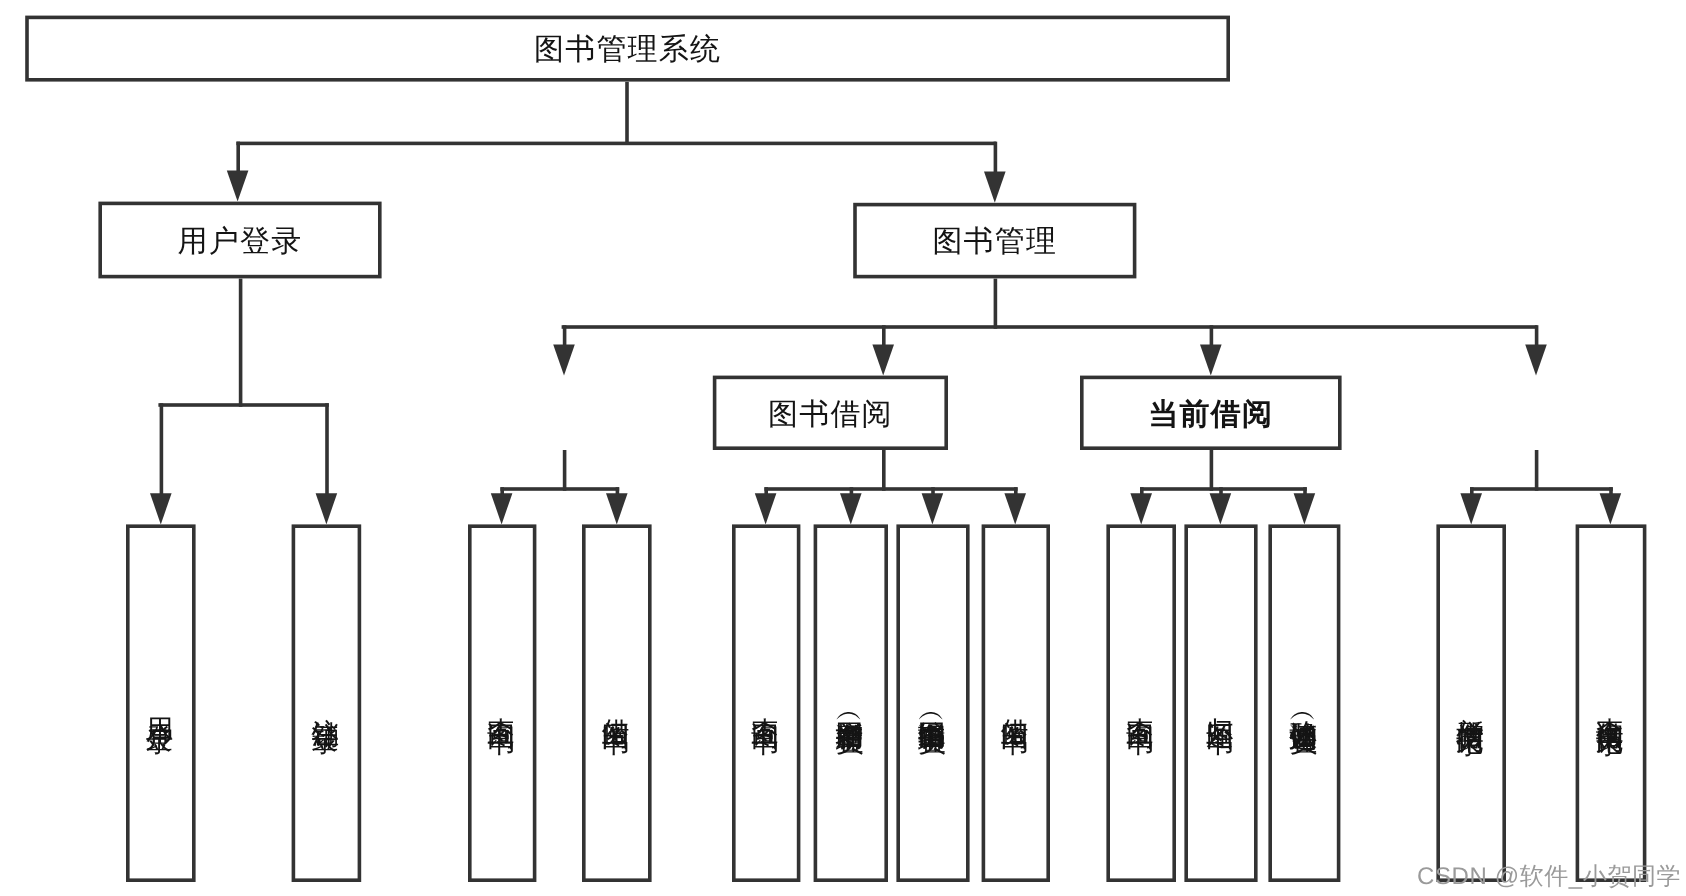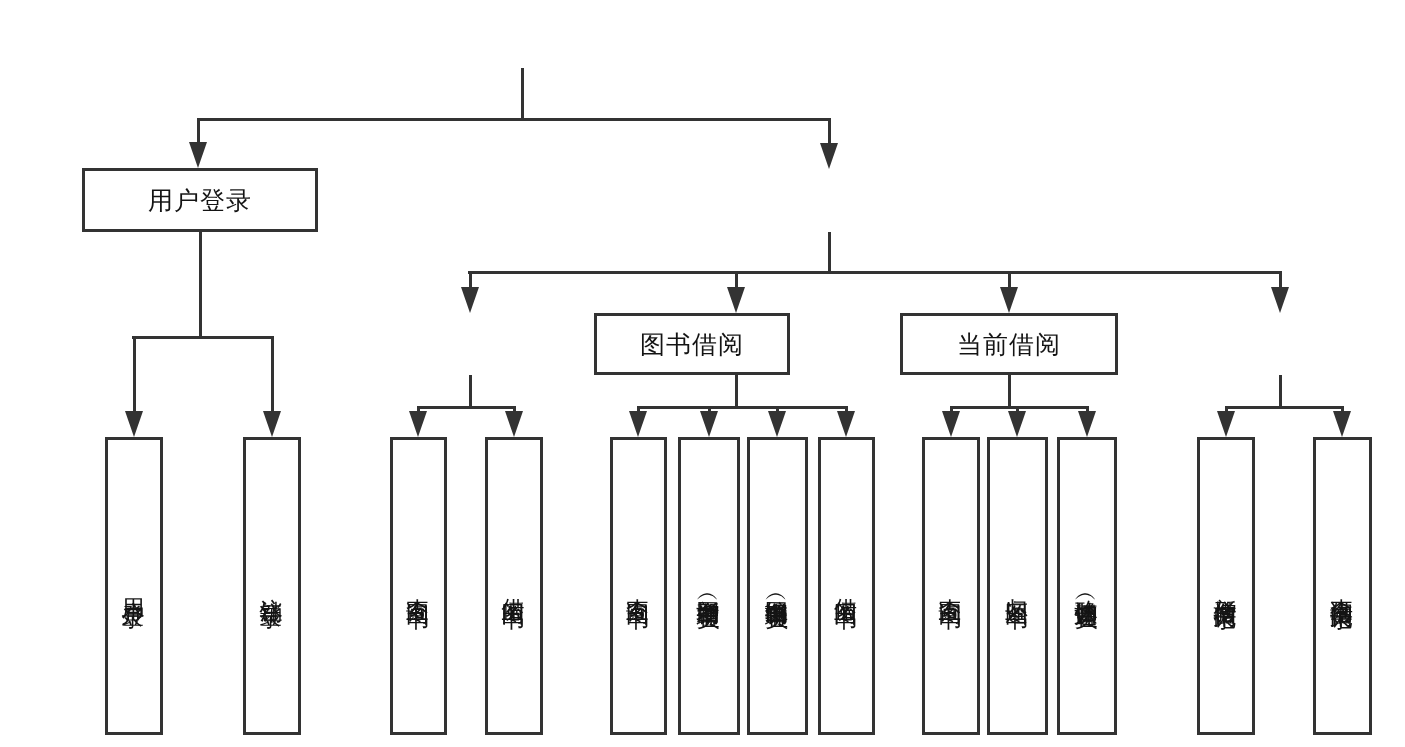--- a/index.html
+++ b/index.html
@@ -86,28 +86,30 @@
   <div class="arw" style="left:1008px; top:411px;"></div>
   <div class="arw" style="left:1078px; top:411px;"></div>
 
   <div class="v" style="left:1279px; top:375px; height:34px;"></div>
   <div class="h" style="left:1225px; top:406px; width:119px;"></div>
   <div class="v" style="left:1225px; top:406px; height:9px;"></div>
   <div class="v" style="left:1341px; top:406px; height:9px;"></div>
   <div class="arw" style="left:1217px; top:411px;"></div>
   <div class="arw" style="left:1333px; top:411px;"></div>
 
+  <div class="box" style="left:21px; top:13px; width:1004px; height:55px;">图书管理系统</div>
 
   <div class="box" style="left:82px; top:168px; width:236px; height:64px;">用户登录</div>
 
+  <div class="box" style="left:711px; top:169px; width:236px; height:63px;">图书管理</div>
 
 
   <div class="box" style="left:594px; top:313px; width:196px; height:62px;">图书借阅</div>
 
-  <div class="box" style="left:900px; top:313px; width:218px; height:62px;">当前借阅</div>
+  <div class="box" style="left:900px; top:313px; width:218px; height:62px;font-weight:bold;">当前借阅</div>
 
 
   <div class="vbox" style="left:105px; top:437px; width:58px; height:298px;">用户登录</div>
 
   <div class="vbox" style="left:243px; top:437px; width:58px; height:298px;">注销登录</div>
 
   <div class="vbox" style="left:390px; top:437px; width:57px; height:298px;">查询图书</div>
 
   <div class="vbox" style="left:485px; top:437px; width:58px; height:298px;">借阅图书</div>
 
@@ -122,14 +124,15 @@
   <div class="vbox" style="left:922px; top:437px; width:58px; height:298px;">查询图书</div>
 
   <div class="vbox" style="left:987px; top:437px; width:61px; height:298px;">归还图书</div>
 
   <div class="vbox" style="left:1057px; top:437px; width:60px; height:298px; letter-spacing:1px;">确认归还（管理员）</div>
 
   <div class="vbox" style="left:1197px; top:437px; width:58px; height:298px; letter-spacing:2px;">新增借阅记录</div>
 
   <div class="vbox" style="left:1313px; top:437px; width:59px; height:298px; letter-spacing:2px;">查询借阅记录</div>
 
+  <div class="watermark">CSDN @软件_小贺同学</div>
 
 </div>
 
 </body></html>

